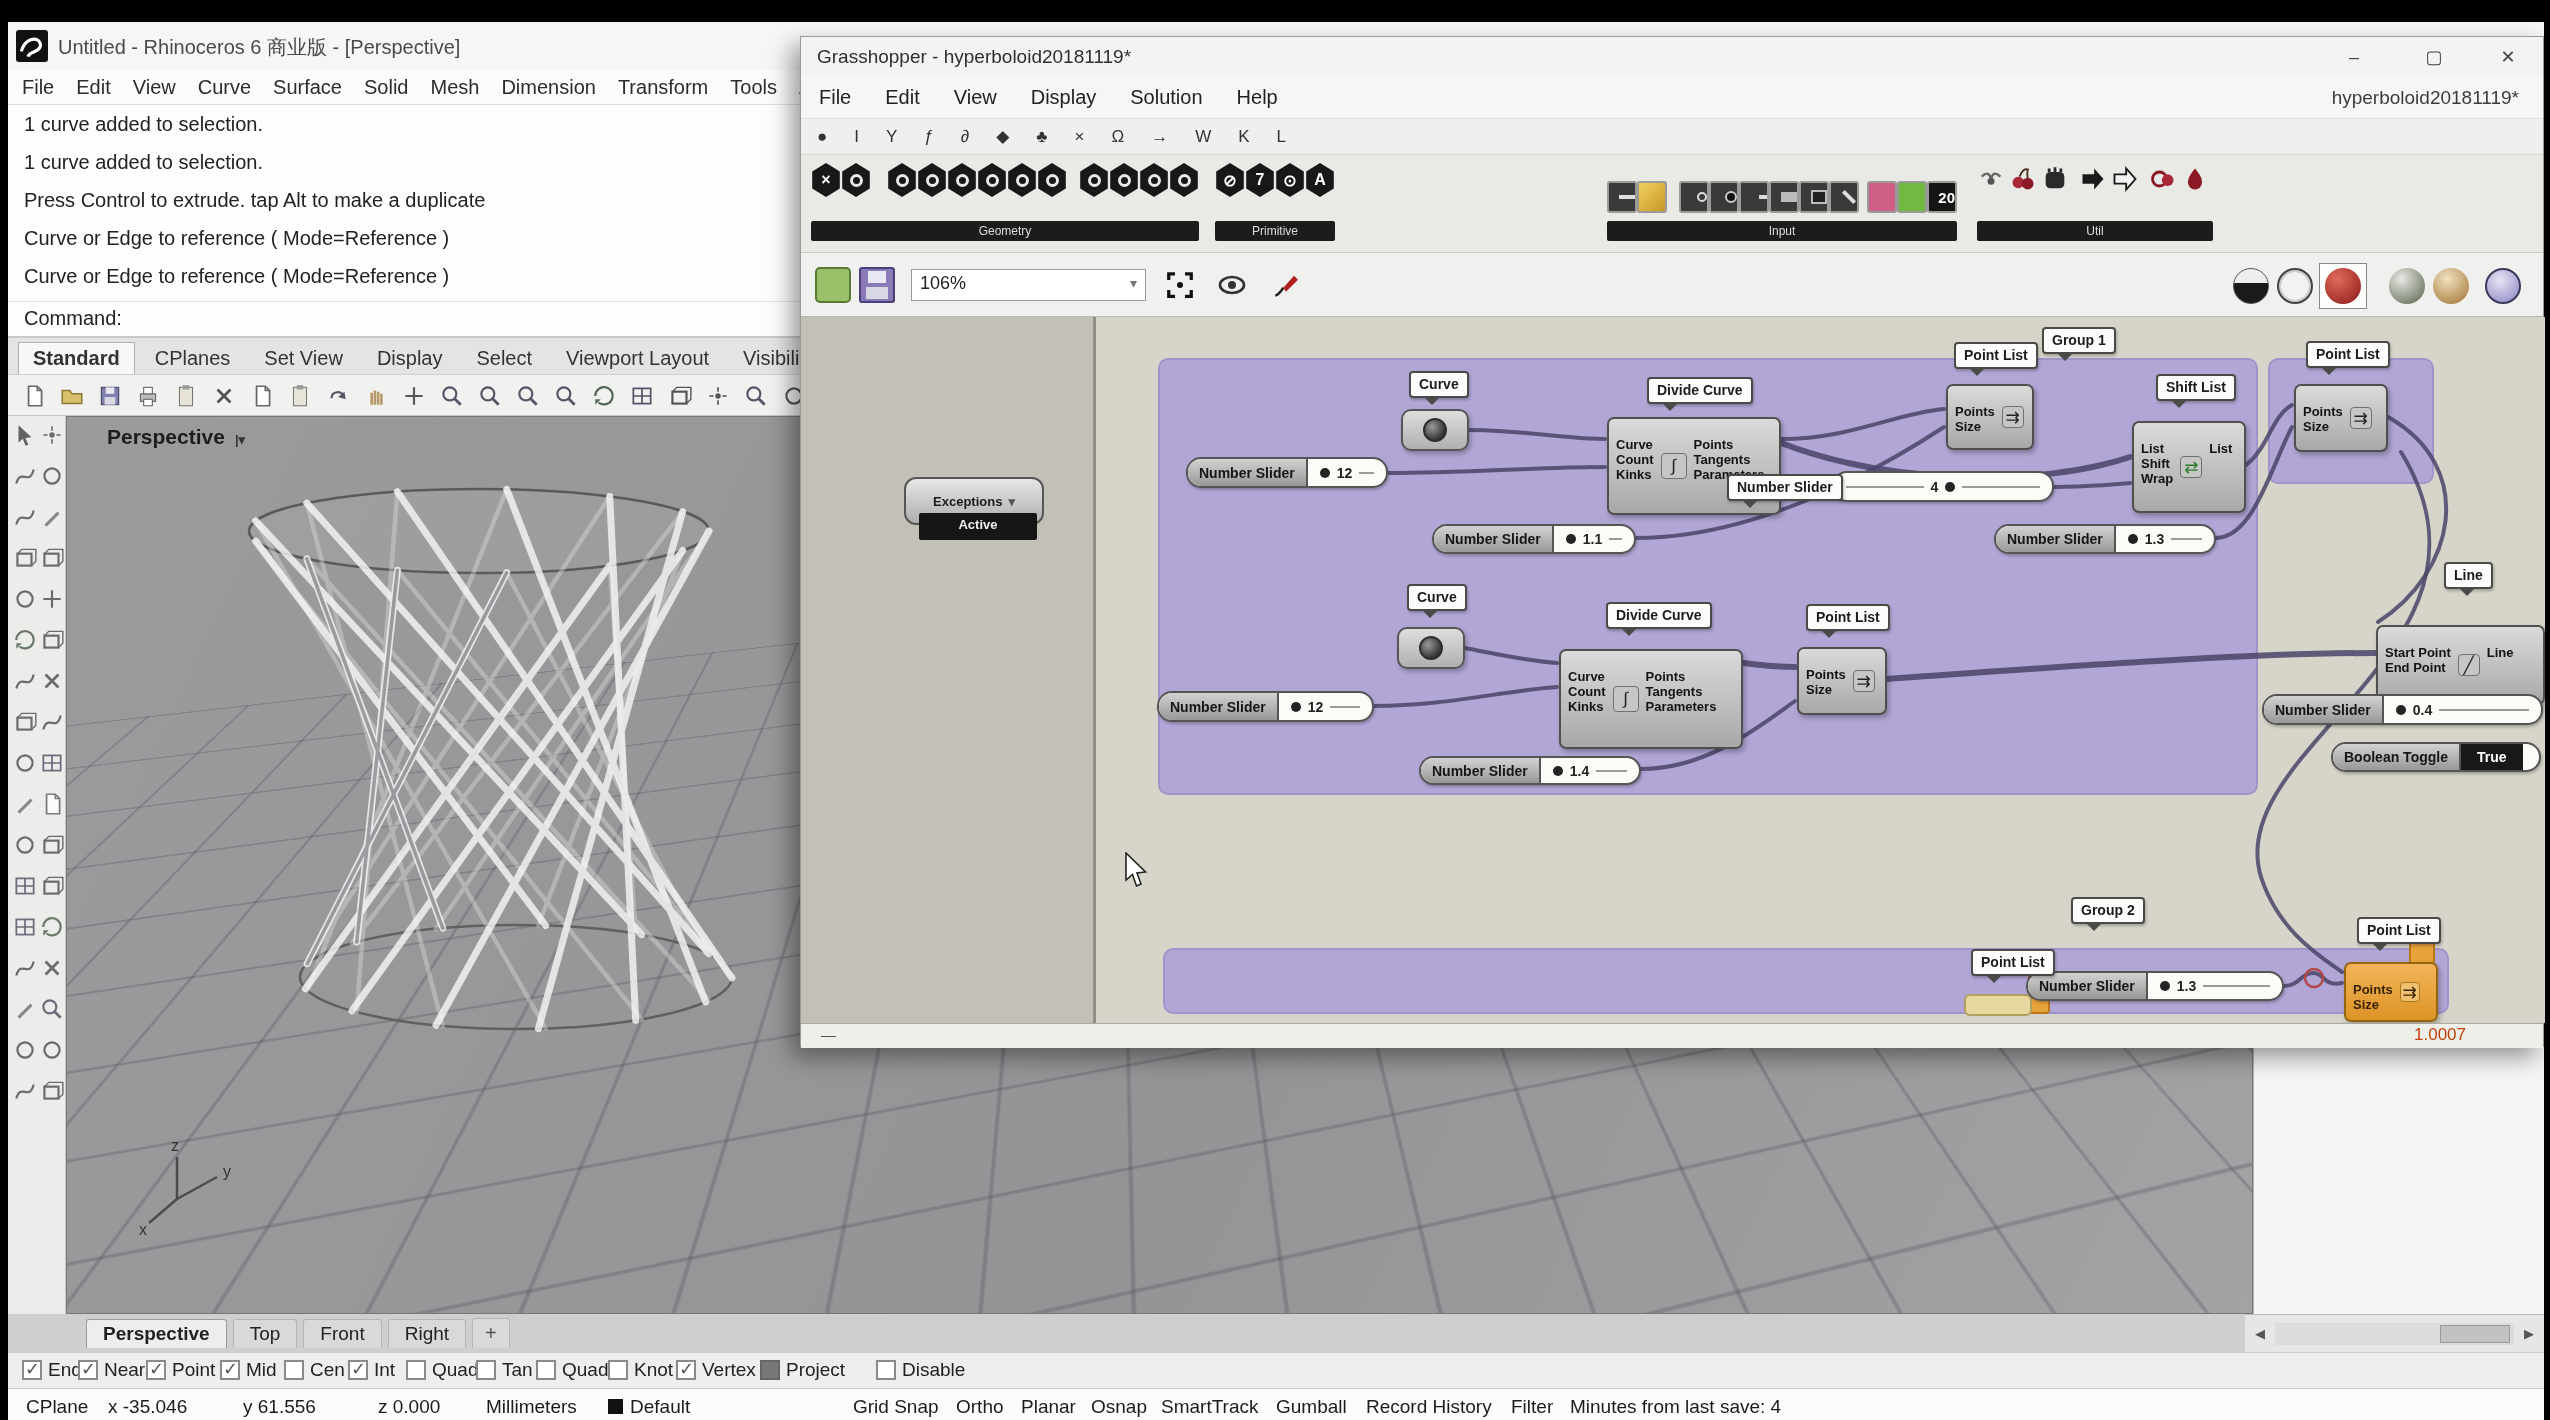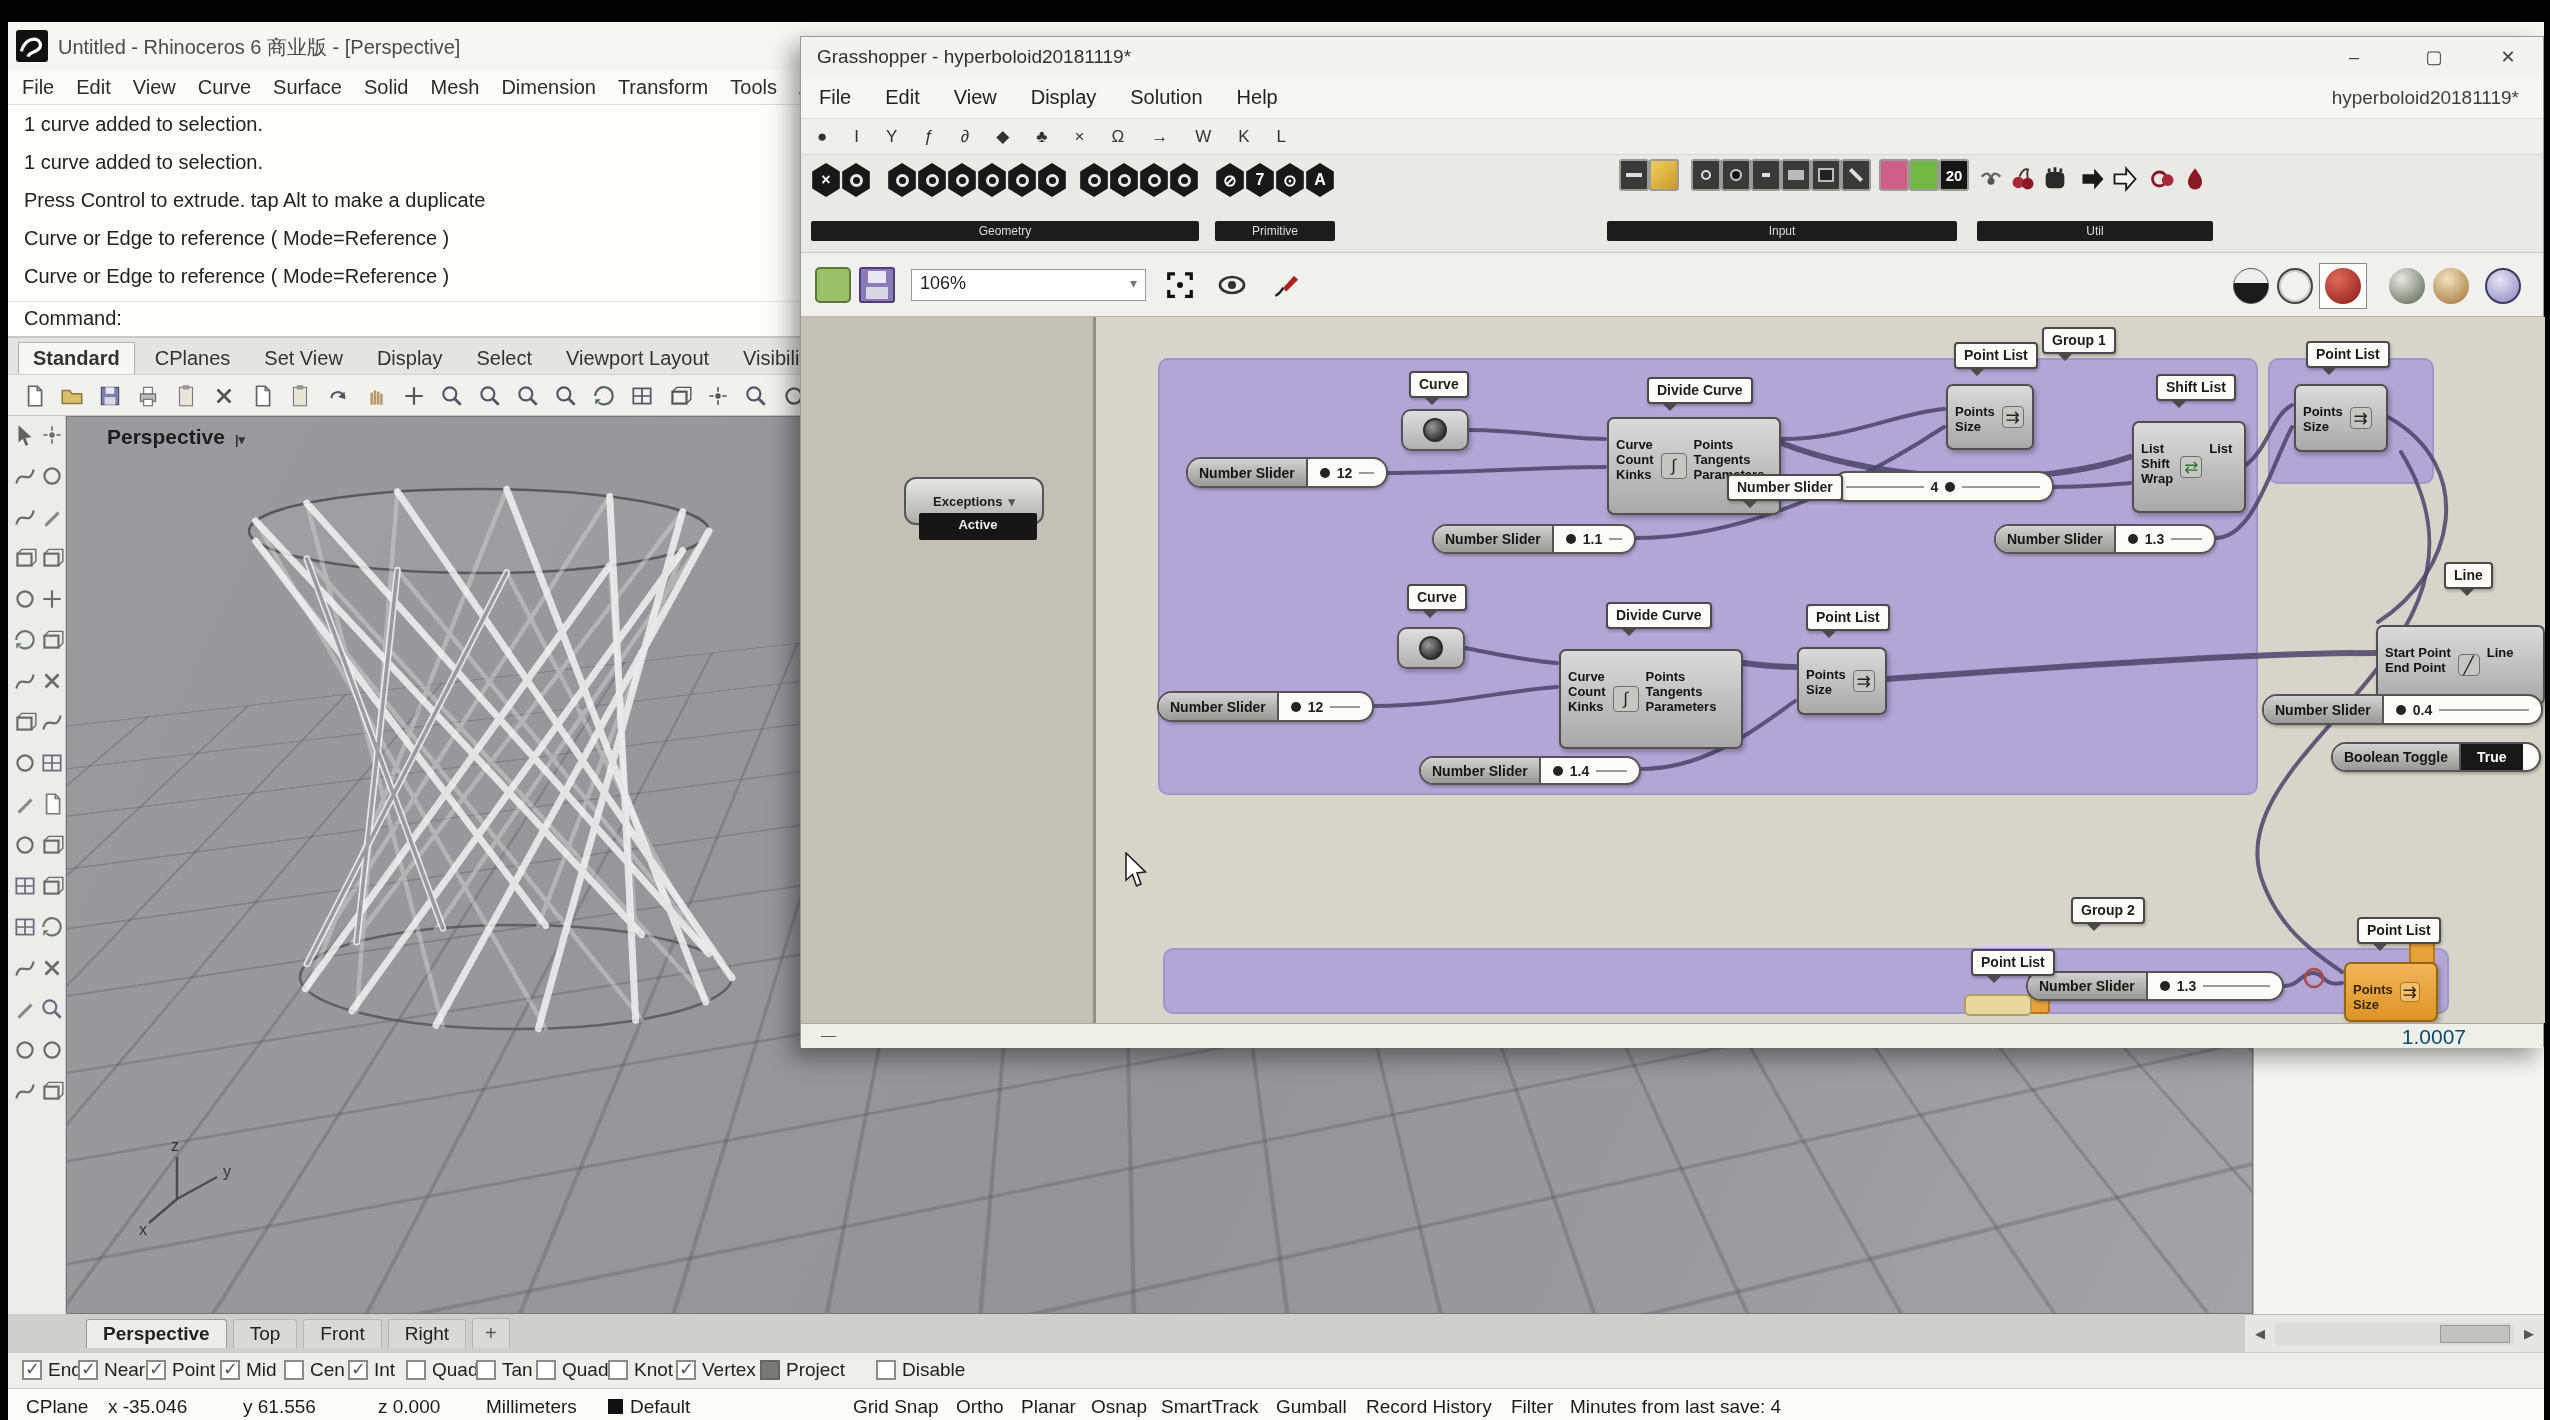--- a/index.html
+++ b/index.html
@@ -83,22 +83,22 @@
                 display:flex; gap:27px; padding-left:16px; align-items:center; }
   #gh-cattabs span { font-size:17px; color:#333; }
   #gh-toolbar { left:0; top:118px; width:100%; height:98px; background:#e9e9e6; border-bottom:1px solid #c9c9c5; }
   .hex { position:absolute; top:8px; width:30px; height:34px; background:#181818;
          clip-path:polygon(50% 0,96% 25%,96% 75%,50% 100%,4% 75%,4% 25%);
          display:flex; align-items:center; justify-content:center; }
   .hex .ring { width:13px; height:13px; border:3px solid #e8e8e8; border-radius:50%; }
   .hex .glyph { color:#fff; font-size:16px; font-weight:bold; }
   .gbar { position:absolute; top:66px; height:20px; background:#1c1c1c; color:#ddd; font-size:12px;
           text-align:center; line-height:20px; border-radius:2px; }
-  .sq30 { position:absolute; top:4px; width:30px; height:32px; border:2px solid #9a9a96; background:#3a3a3a;
-          border-radius:3px; display:flex; align-items:center; justify-content:center;margin-left:12px; }
+  .sq30 { position:absolute; top:26px; width:30px; height:32px; border:2px solid #9a9a96; background:#3a3a3a;
+          border-radius:3px; display:flex; align-items:center; justify-content:flex-end; }
   .sq30.yellow { background:linear-gradient(135deg,#f0d060,#c89828); }
   .sq30.pink { background:#cf5f86; }
   .sq30.green { background:#72b944; }
   .sq30.badge { background:#151515; color:#fff; font-size:15px; font-weight:bold; }
   .sq30 .wline { width:16px; height:4px; background:#ddd; }
   .uico { position:absolute; top:10px; width:28px; height:28px; }
 
   #gh-canvastb { left:0; top:216px; width:100%; height:64px; background:#f0f0ee; border-bottom:1px solid #b8b8b6; }
   .gh-open { left:14px; top:14px; width:36px; height:36px; background:#9cc06a; border:2px solid #5a7a34; border-radius:5px; }
   .gh-save { left:58px; top:14px; width:36px; height:36px; background:#8a7ab8; border:2px solid #4a3f78; border-radius:3px; }
@@ -153,21 +153,21 @@
   .rail { flex:1; height:2px; background:#9a9a98; }
   .slider .val-seg { background:#181818; color:#fff; font-weight:bold; font-size:14px; display:flex;
                      align-items:center; padding:0 16px; }
   #excap { left:103px; top:160px; width:140px; height:48px; background:linear-gradient(180deg,#e6e6e4,#aeaeac);
            border:2px solid #555; border-radius:12px; z-index:3; display:flex; align-items:center;
            justify-content:center; gap:6px; font-size:13px; font-weight:bold; color:#1a1a1a; }
   #exbar { left:118px; top:196px; width:118px; height:27px; background:#161616; color:#eee; font-size:13px;
            font-weight:bold; text-align:center; line-height:24px; z-index:3; border-radius:2px; }
   #gh-status { left:0; top:986px; width:100%; height:25px; background:#efefea; border-top:1px solid #a8a8a4; }
   #gh-status .l { position:absolute; left:20px; top:2px; font-size:15px; color:#555; }
-  #gh-status .v { position:absolute; right:77px; top:1px; font-size:21px; color:#0c4a6e; }
+  #gh-status .v { position:absolute; right:77px; top:1px; font-size:17px; color:#c2410c; }
 
   #cursor { left:1124px; top:852px; z-index:60; }
   .small-orange { position:absolute; background:#e8a23c; border:2px solid #b87818; border-radius:4px; z-index:3; }
   .small-yellow { position:absolute; background:#e8d8a0; border:2px solid #b0a060; border-radius:6px; z-index:3; }
 </style>
 </head>
 <body>
 
 <svg width="0" height="0" style="position:absolute">
   <defs>

